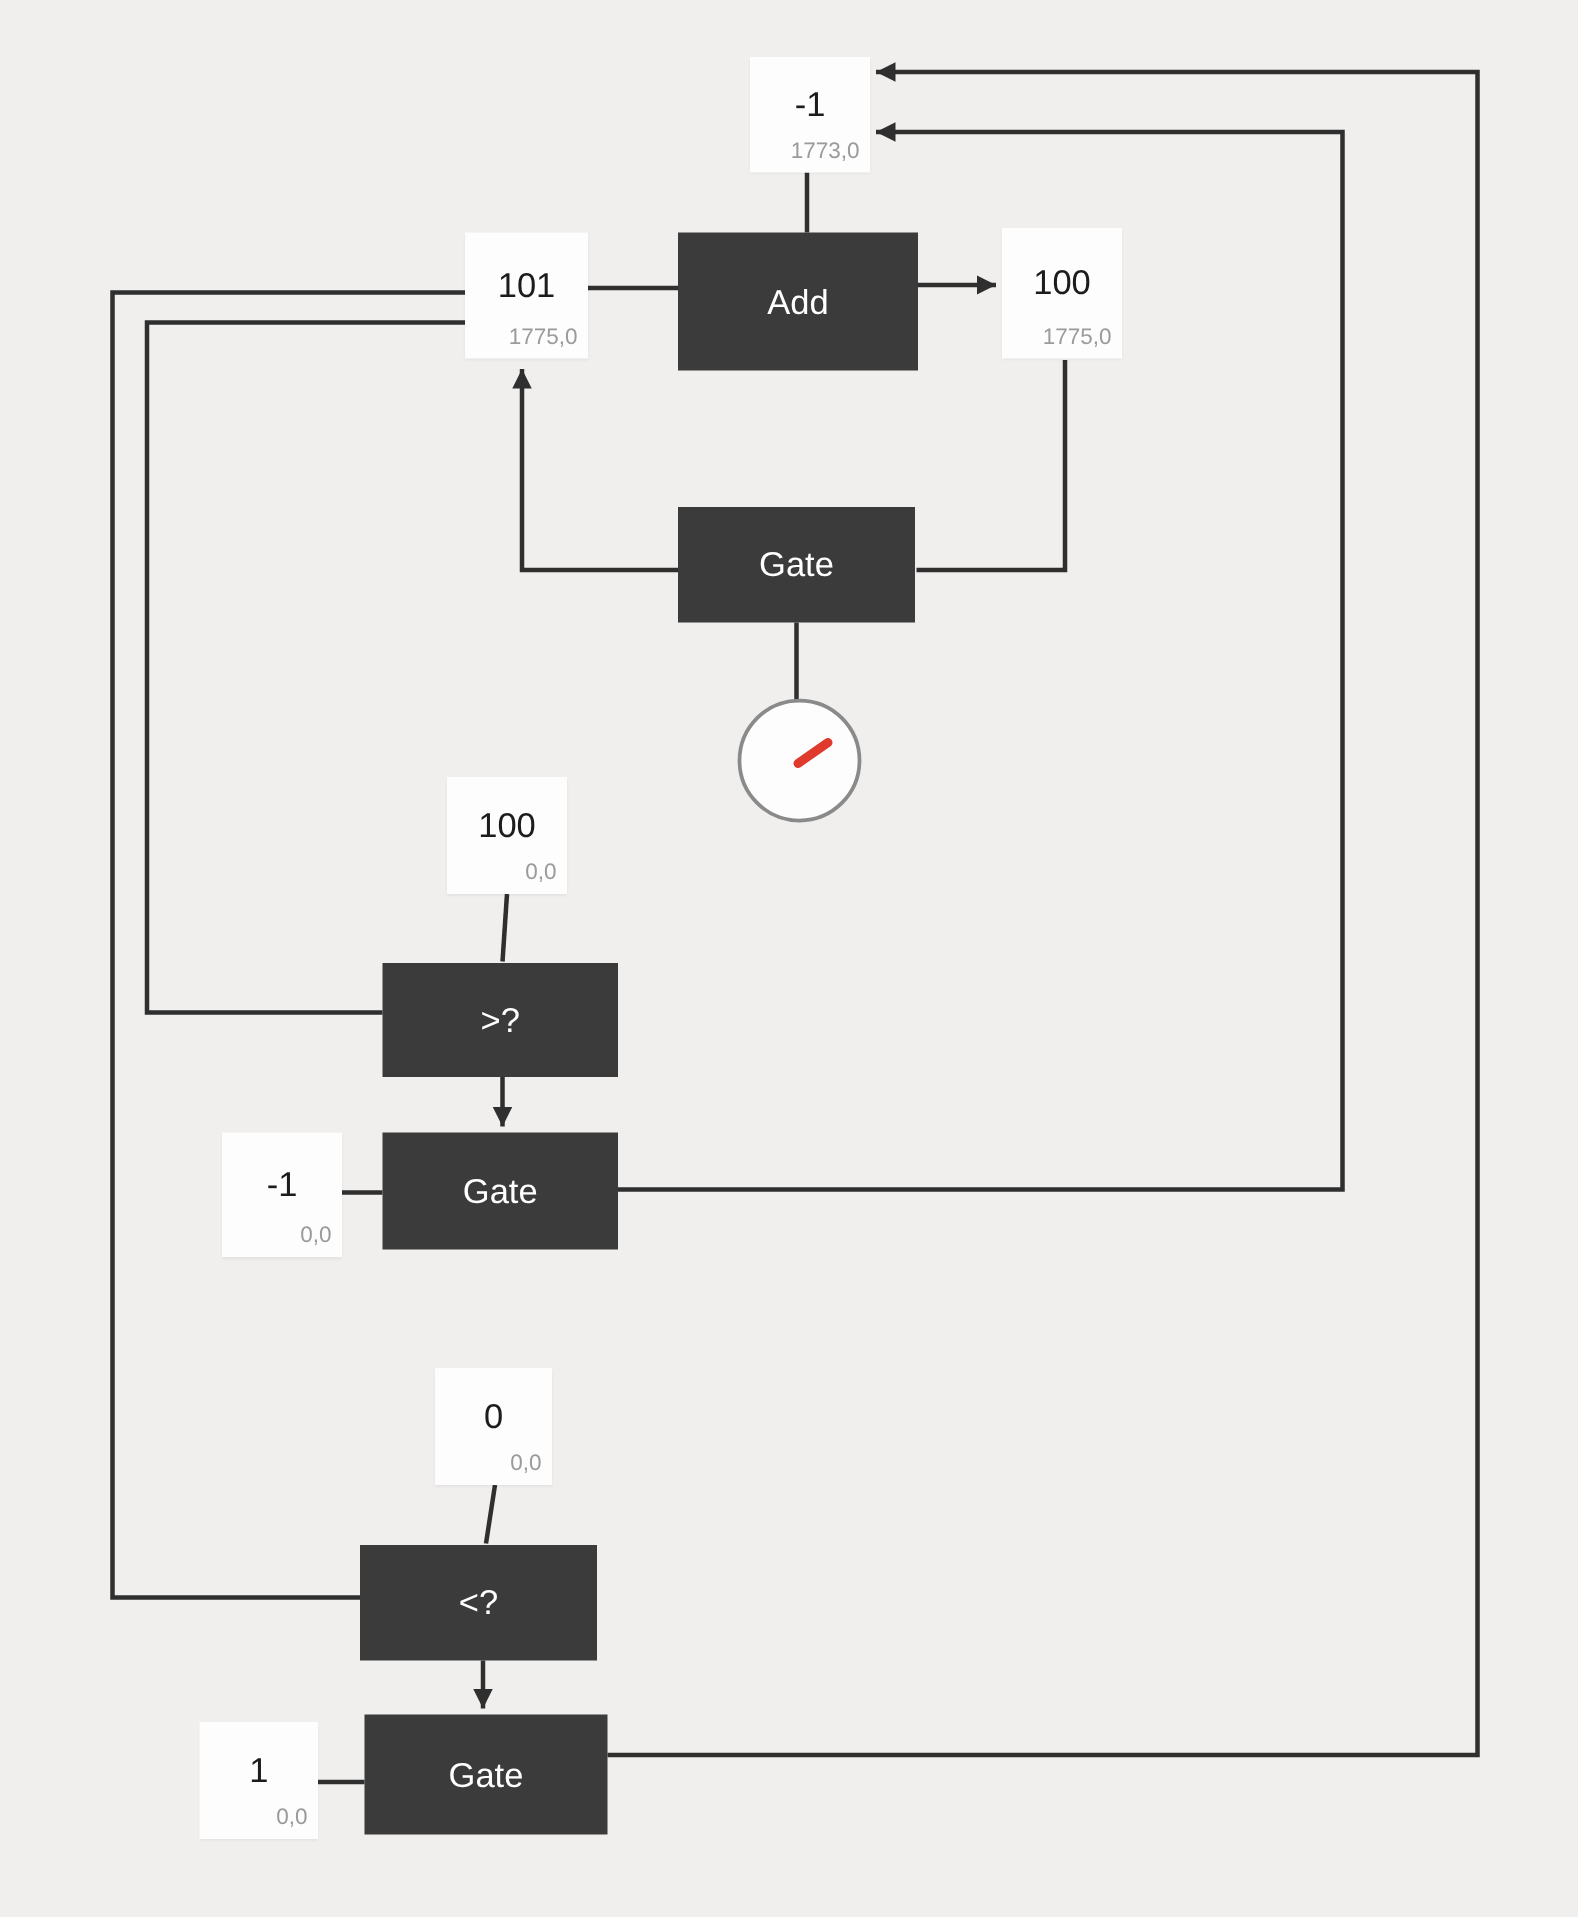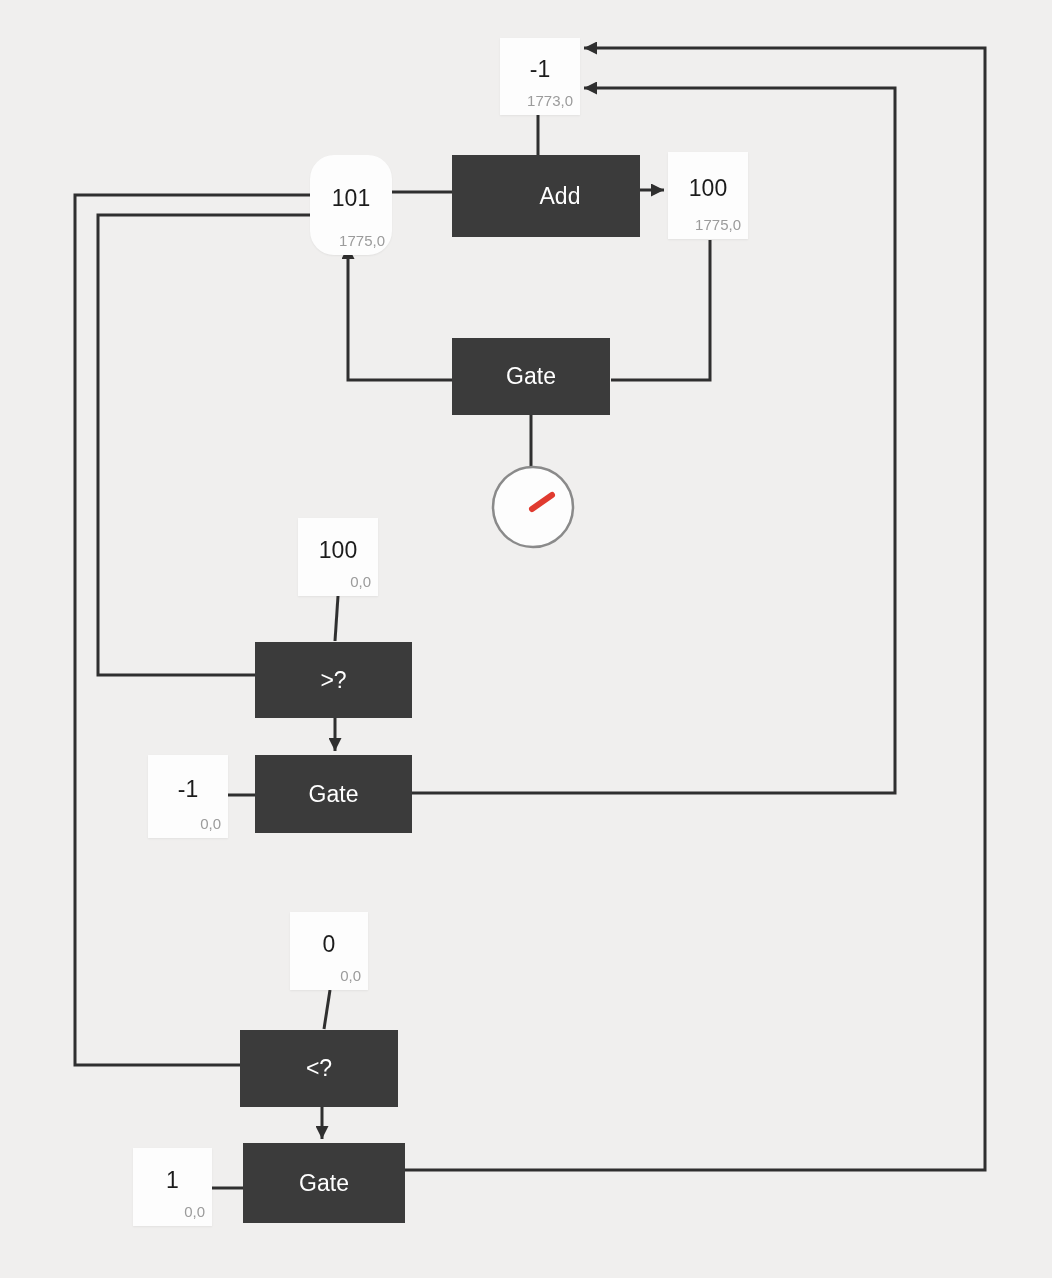--- a/index.html
+++ b/index.html
@@ -52,26 +52,26 @@
       <path d="M212 1188 L243 1188"></path>
       <path d="M405 1170 L985 1170 L985 48 L584 48" marker-end="url(#arrow)"></path>
     </g>
   </svg>
 
   <div class="msg" style="left:500px; top:38px; width:80px; height:77px;">
     <span class="val">-1</span>
     <span class="coord">1773,0</span>
   </div>
 
-  <div class="msg" style="left:310px; top:155px; width:82px; height:100px;border-radius:24px;">
+  <div class="msg" style="left:310px; top:155px; width:82px; height:84px;">
     <span class="val">101</span>
     <span class="coord">1775,0</span>
   </div>
 
-  <div class="node" style="left:452px; top:155px; width:160px; height:82px;padding-left:28px;">
+  <div class="node" style="left:452px; top:155px; width:160px; height:92px;">
     <span>Add</span>
   </div>
 
   <div class="msg" style="left:668px; top:152px; width:80px; height:87px;">
     <span class="val">100</span>
     <span class="coord">1775,0</span>
   </div>
 
   <div class="node" style="left:452px; top:338px; width:158px; height:77px;">
     <span>Gate</span>

